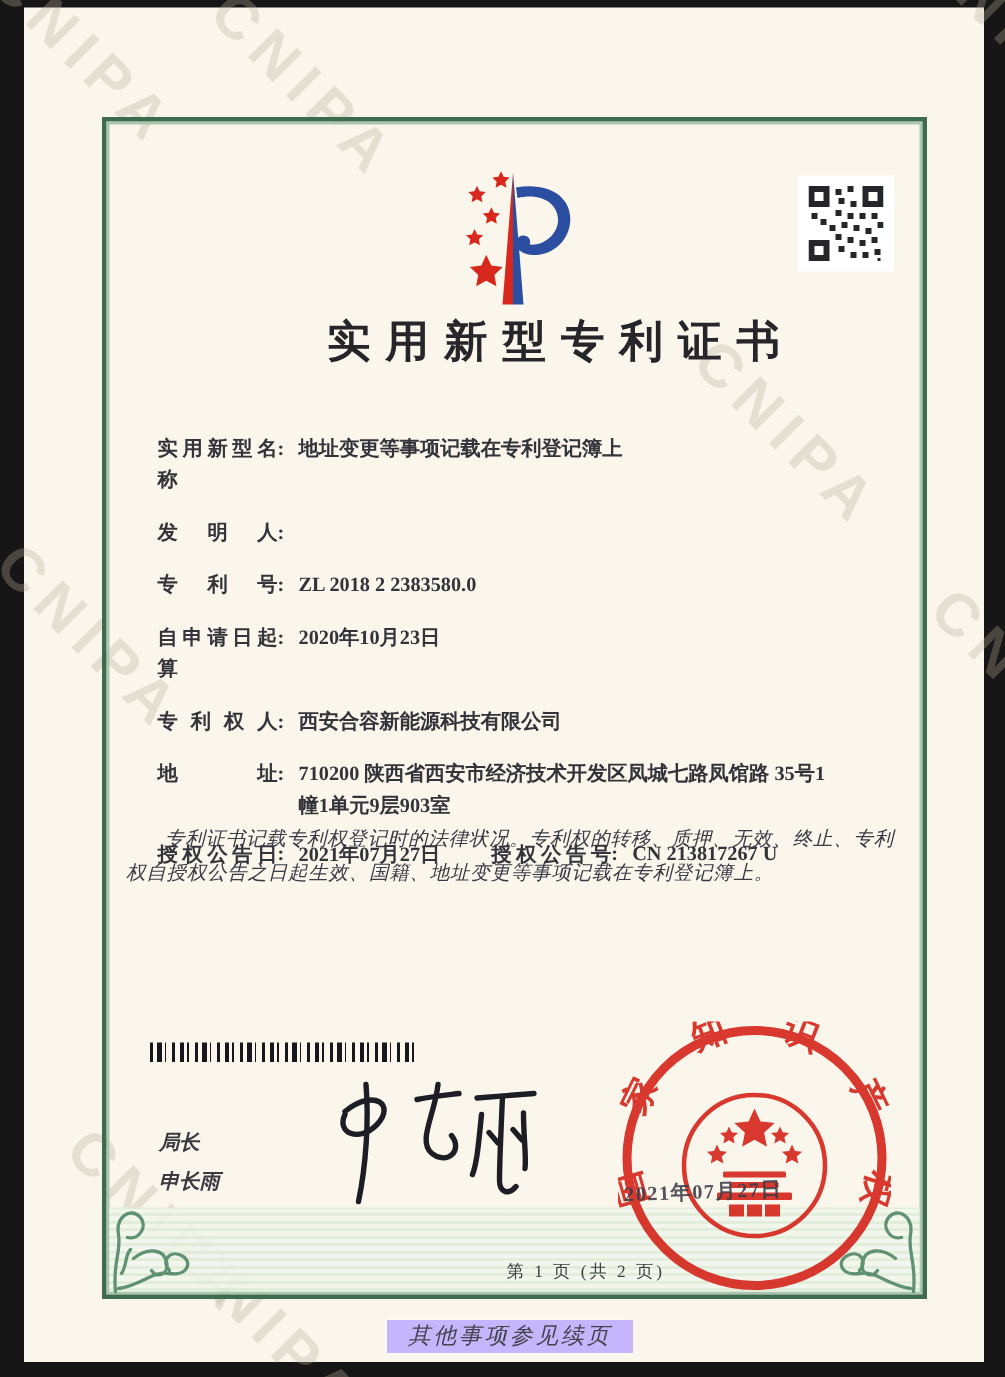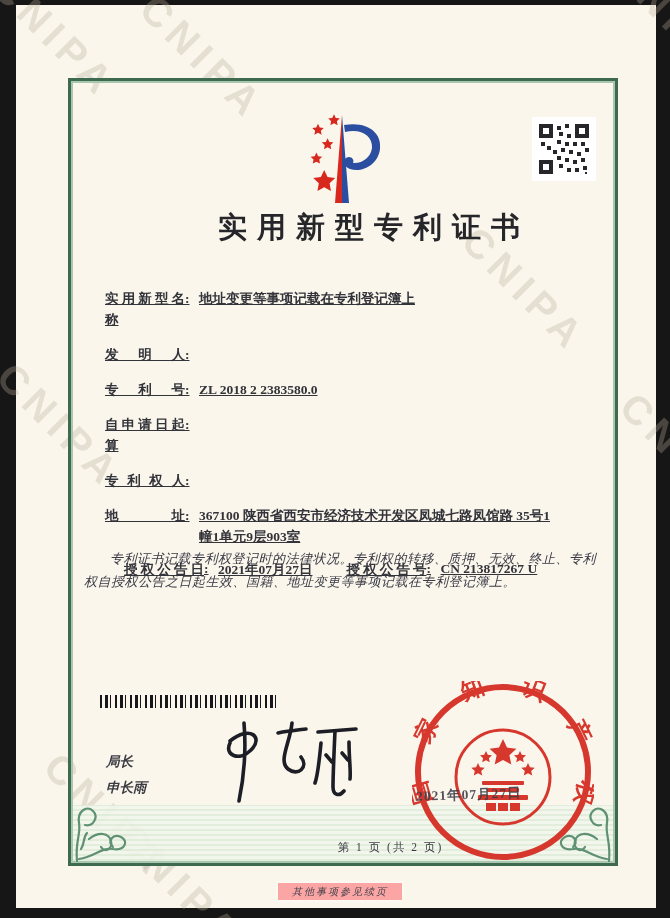--- a/index.html
+++ b/index.html
@@ -18,42 +18,42 @@
   .flourish{position:absolute;bottom:0;width:84px;height:84px;z-index:3;}
   .flourish.right{right:0;transform:scaleX(-1);}
   .flourish.left{left:0;}
   
   .certno{position:absolute;left:90px;top:112px;font-size:13.5px;letter-spacing:2px;color:#3d3d3f;z-index:4;}
   .logo{position:absolute;left:278px;top:106px;width:96px;height:100px;z-index:4;}
   .qr{position:absolute;left:516px;top:112px;width:64px;height:64px;background:#fff;
       display:flex;align-items:center;justify-content:center;z-index:4;}
   .title{position:absolute;left:52px;top:203px;width:612px;text-align:center;font-size:29px;
          font-weight:bold;letter-spacing:10px;color:#26262a;z-index:4;}
-  .fields{position:absolute;left:89px;top:283px;width:470px;z-index:4;color:#33333a;text-decoration:underline;}
+  .fields{position:absolute;left:89px;top:283px;width:470px;z-index:4;color:#33333a;}
   .frow{display:flex;margin-bottom:14px;font-size:13.5px;font-weight:bold;line-height:21px;}
   .f-label{width:80px;text-align:justify;text-align-last:justify;flex:0 0 80px;}
   .f-colon{flex:0 0 14px;}
   .f-value{width:352px;}
-  .grantrow{display:flex;font-size:13.5px;font-weight:bold;margin-top:4px;margin-left:19px;}
+  .grantrow{display:flex;font-size:13.5px;font-weight:bold;margin-top:4px;}
   .grant2{margin-left:34px;display:flex;}
   .paras{position:absolute;left:68px;top:543px;width:512px;z-index:4;font-size:13px;
          line-height:22.5px;color:#3a3a44;font-style:italic;letter-spacing:.5px;text-align:justify;}
   .paras p{margin:0;text-indent:2em;}
   .barcode{position:absolute;left:84px;top:690px;width:176px;height:13px;z-index:4;
      background:repeating-linear-gradient(90deg,#17171d 0 2px,transparent 2px 5px,#17171d 5px 8px,transparent 8px 10px,#17171d 10px 11px,transparent 11px 15px);}
   .bureau{position:absolute;left:90px;top:744px;z-index:4;font-size:13.5px;font-weight:bold;
           color:#3a3a40;line-height:26px;font-style:italic;}
   .sig{position:absolute;left:190px;top:712px;width:160px;height:90px;z-index:4;}
   .seal{position:absolute;left:396px;top:676px;width:182px;height:182px;z-index:5;}
   .sealdate{position:absolute;left:400px;top:780px;width:160px;z-index:6;font-size:13.5px;
             font-weight:bold;color:rgba(58,58,70,.88);letter-spacing:1px;transform:rotate(-2deg);}
   .pagefoot{position:absolute;left:52px;top:835px;width:645px;text-align:center;z-index:4;
             font-size:11.5px;color:#3c3c42;letter-spacing:2px;}
   .contnote{position:absolute;left:52px;top:876px;width:544px;text-align:center;z-index:4;}
-  .contnote span{background:#fca5a5;padding:3px 14px;font-size:10px;font-style:italic;
+  .contnote span{background:#c4b5fd;padding:3px 14px;font-size:15px;font-style:italic;
                  color:#44444c;letter-spacing:2px;box-shadow:0 0 4px rgba(255,255,255,.9);}
 </style>
 </head>
 <body>
 
 <div class="stage">
   <div class="paper">
 
     <div class="wm" style="left:-40px;top:8px;">CNIPA</div>
     <div class="wm" style="left:108px;top:30px;">CNIPA</div>
@@ -149,29 +149,31 @@
           <span class="f-colon">:</span>
       </div>
       <div class="frow">
         <span class="f-label">专利号</span>
           <span class="f-colon">:</span>
         <span class="f-value">ZL 2018 2 2383580.0</span>
       </div>
       <div class="frow">
         <span class="f-label">自申请日起算</span>
           <span class="f-colon">:</span>
+        <span class="f-value">2020年10月23日</span>
       </div>
       <div class="frow">
         <span class="f-label">专利权人</span>
           <span class="f-colon">:</span>
+        <span class="f-value">西安合容新能源科技有限公司</span>
       </div>
       <div class="frow">
         <span class="f-label">地址</span>
           <span class="f-colon">:</span>
-        <span class="f-value">367100 陕西省西安市经济技术开发区凤城七路凤馆路 35号1幢1单元9层903室</span>
+        <span class="f-value">710200 陕西省西安市经济技术开发区凤城七路凤馆路 35号1幢1单元9层903室</span>
       </div>
       <div class="grantrow">
         <span class="f-label">授权公告日</span>
           <span class="f-colon">:</span>
         <span>2021年07月27日</span>
         <span class="grant2">
           <span class="f-label">授权公告号</span>
             <span class="f-colon">:</span>
           <span>CN 213817267 U</span>
         </span>

